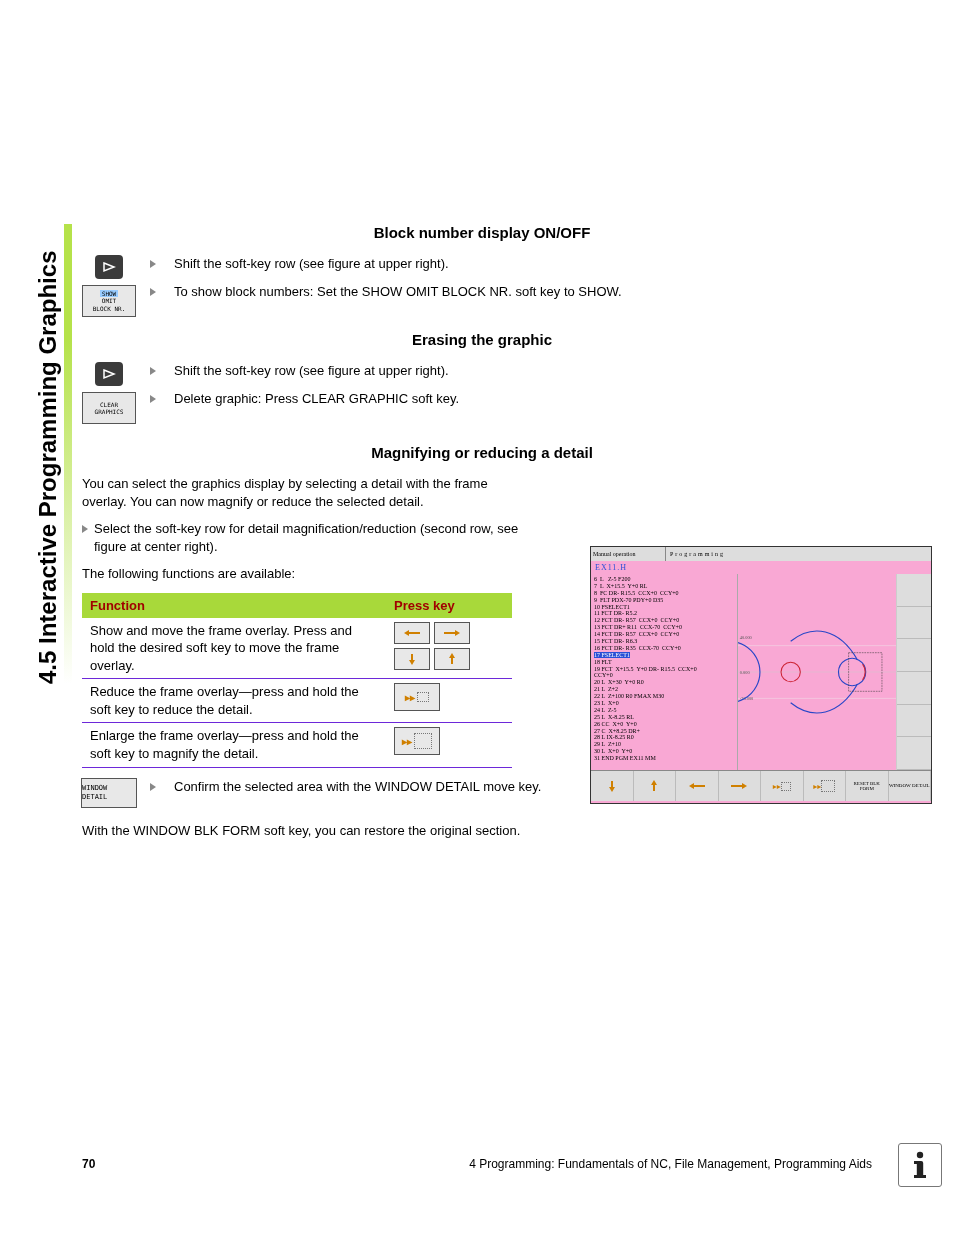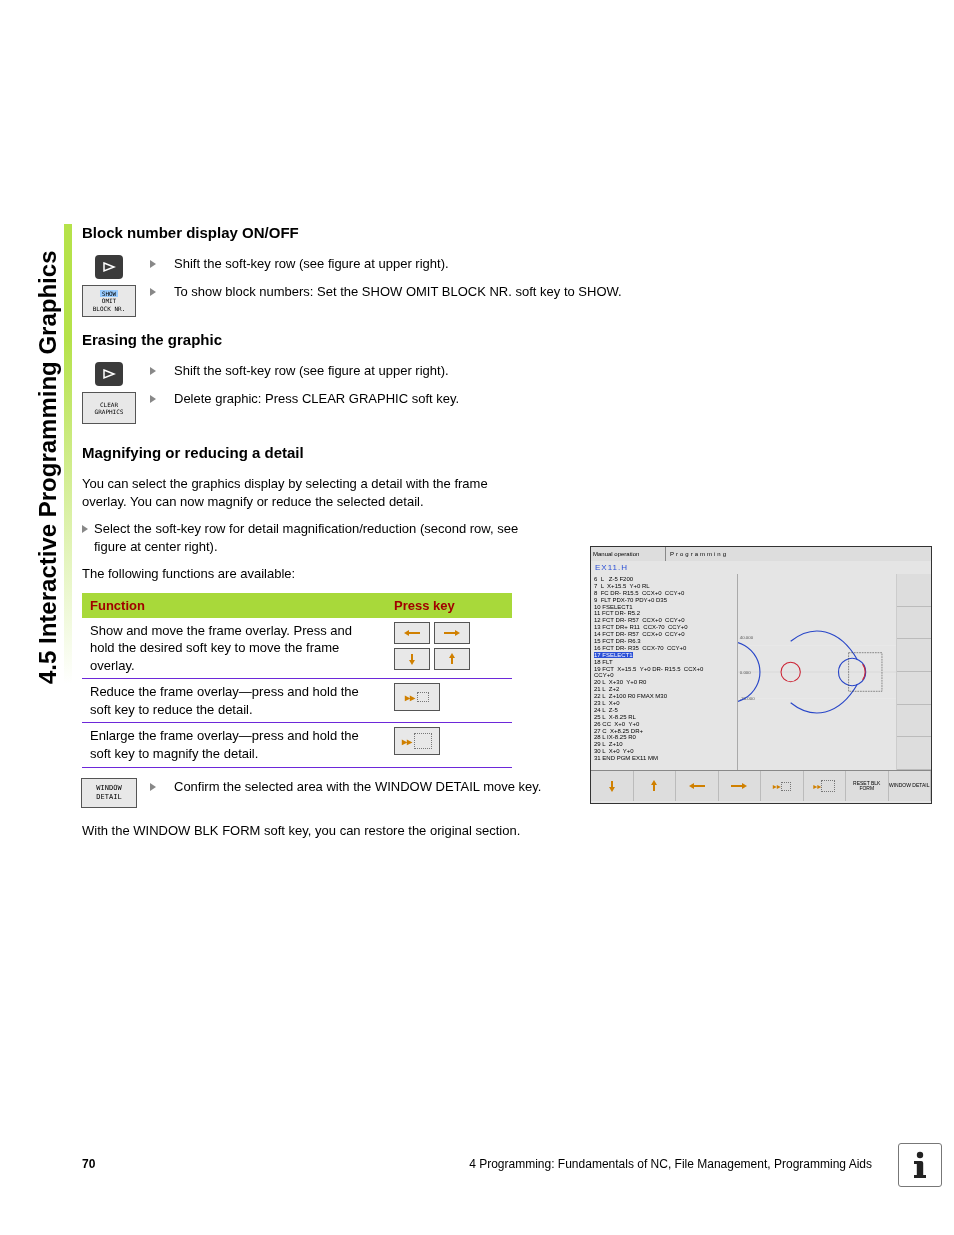--- a/index.html
+++ b/index.html
@@ -42,20 +42,21 @@
   .content {
     position: absolute;
     left: 82px;
     top: 224px;
     width: 800px;
   }
   h3 {
     font-size: 15px;
     font-weight: bold;
     margin: 0 0 14px 0;
+    text-align: center;
   }
   .sub {
     margin-left: 0;
     display: flex;
     gap: 14px;
     margin-bottom: 14px;
   }
   .keycol {
     width: 54px;
     flex: 0 0 54px;
@@ -124,31 +125,31 @@
     width: 34px;height:20px;border:1px solid #555;background:#e8e8e8;display:inline-flex;align-items:center;justify-content:center;
   }
   .arrowkey svg{display:block;}
   .zoomkey {
     width:44px;height:26px;border:1px solid #555;background:#e8e8e8;display:inline-flex;align-items:center;justify-content:center;gap:2px;
   }
   .zoomkey .box{width:16px;height:14px;border:1px dotted #777;}
   .zoomkey .ar{color:#d08000;font-weight:bold;font-size:10px;}
   .softkey-wd {
     width:54px;height:28px;border:1px solid #555;background:#e8e8e8;font-size:7px;font-family:monospace;
-    display:flex;flex-direction:column;align-items:center;justify-content:center;line-height:1.2;
+    display:flex;flex-direction:column;align-items:flex-start;justify-content:center;line-height:1.2;
   }
   .screenshot {
     position:absolute;
     right: 22px;
     top: 546px;
     width: 340px;
     height: 256px;
     border:1px solid #333;
-    background:#e5e5e5;
-    font-family: Liberation Sans, sans-serif;
+    background:#f9a8d4;
+    font-family: Liberation Serif, serif;
     font-size:6px;
   }
   .screenshot .titlebar{display:flex;height:14px;}
   .screenshot .titlebar .t1{width:72px;background:#ddd;border-right:1px solid #888;display:flex;align-items:center;padding-left:2px;}
   .screenshot .titlebar .t2{flex:1;background:#ddd;display:flex;align-items:center;padding-left:4px;letter-spacing:2px;}
   .screenshot .prog{color:#2a4fd6;font-size:8px;letter-spacing:1px;padding:2px 4px;}
   .screenshot .main{display:flex;height:196px;}
   .screenshot .codecol{width:140px;border-right:1px solid #aaa;padding:2px 3px;white-space:pre;line-height:1.15;overflow:hidden;}
   .screenshot .codecol .hl{background:#2a4fd6;color:#fff;}
   .screenshot .plot{flex:1;position:relative;border-right:1px solid #ccc;}

